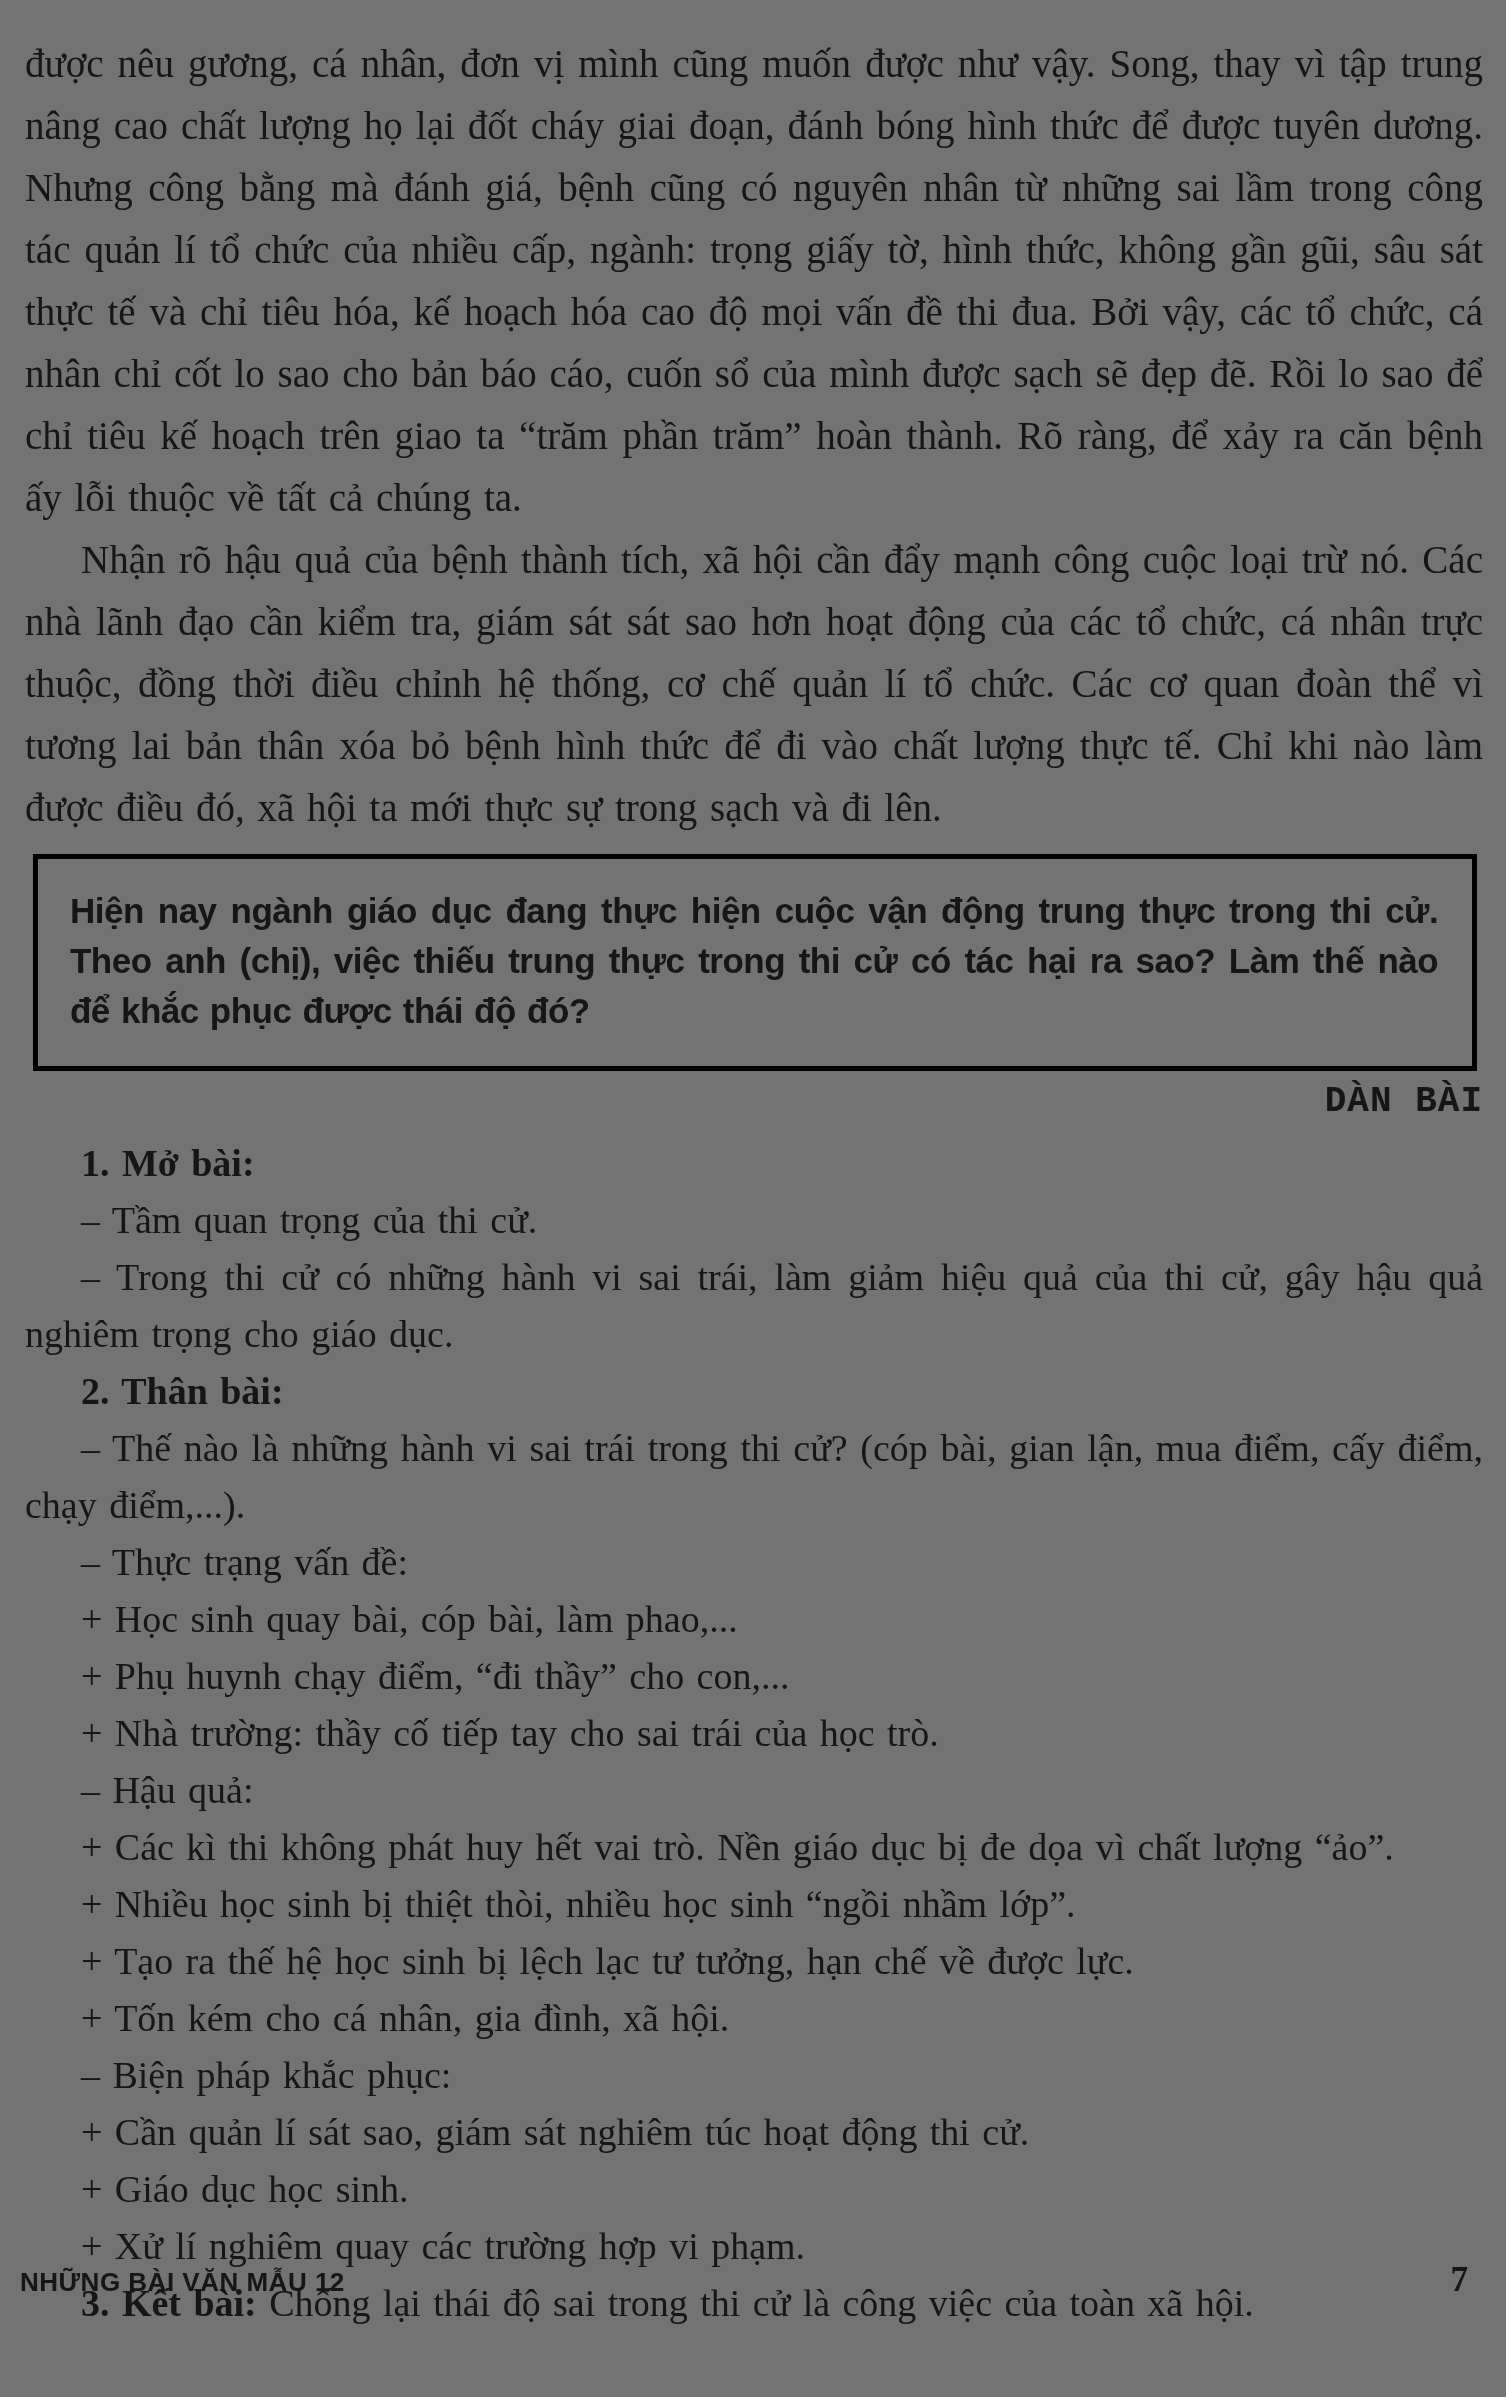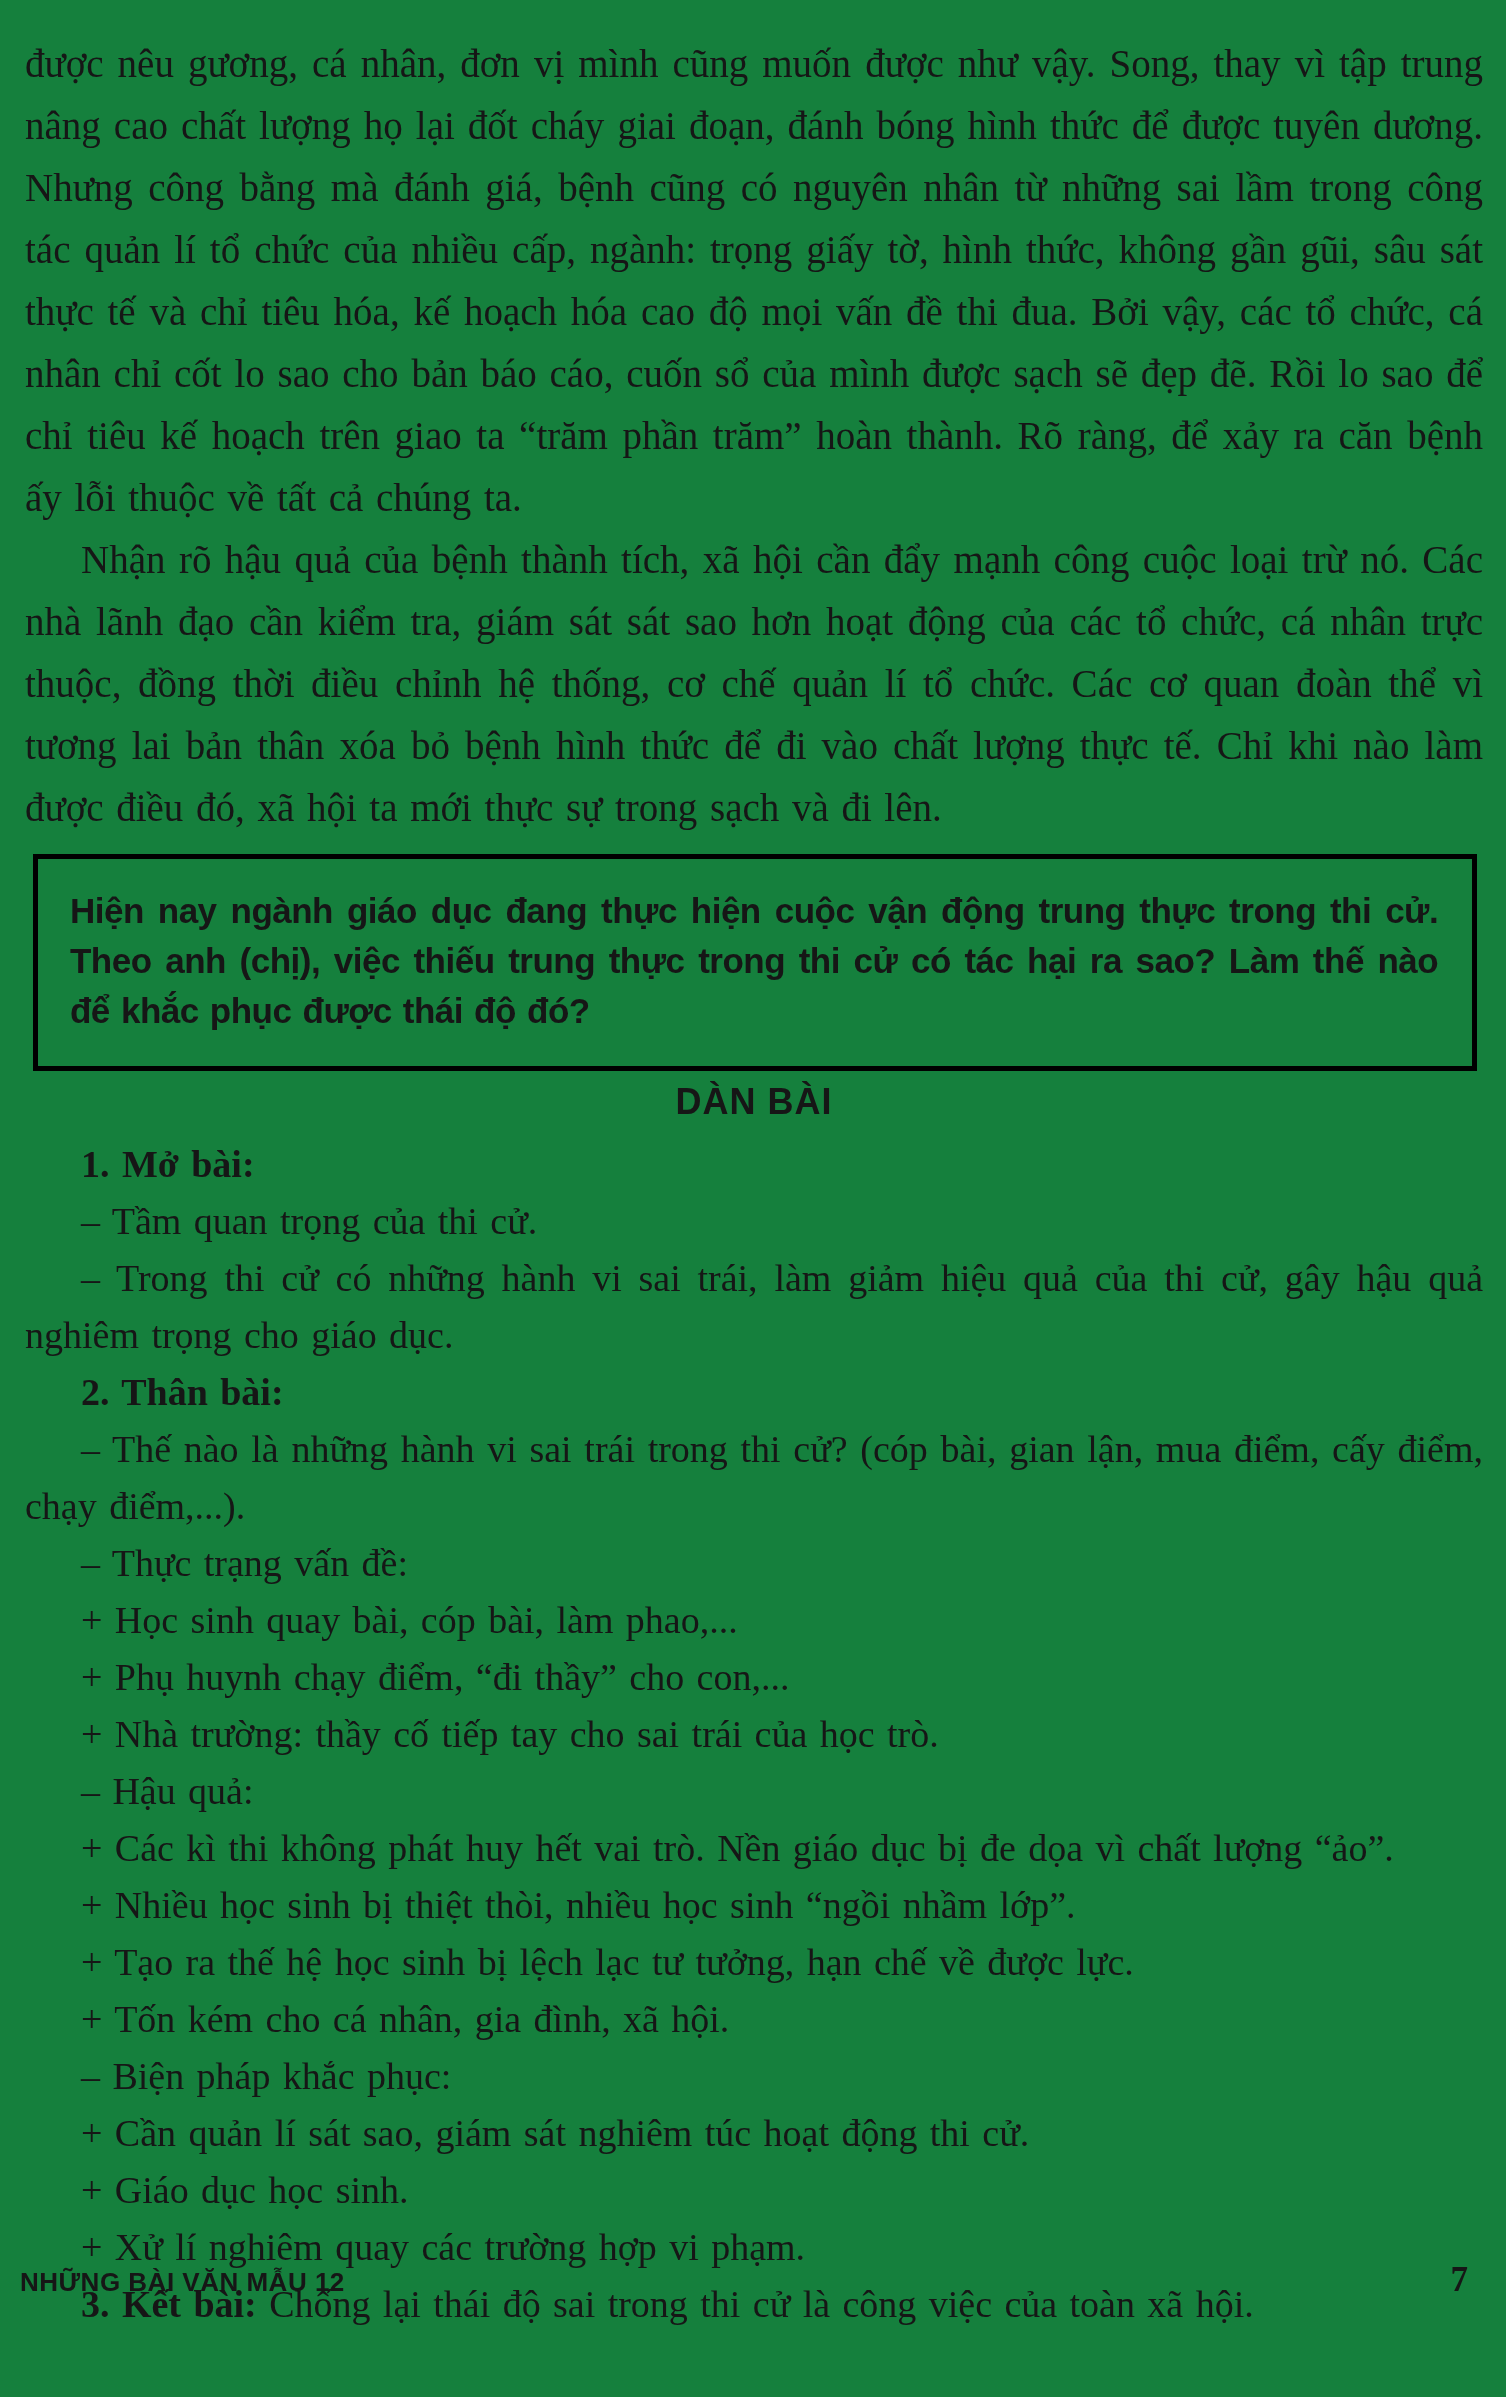--- a/index.html
+++ b/index.html
@@ -1,21 +1,21 @@
 <!DOCTYPE html>
 <html><head>
 <meta charset="utf-8">
 <style>
   html,body{margin:0;padding:0;background:#e8e8e4;}
   .page{
     position:relative;
     width:1506px;
     height:2398px;
     margin:0 auto;
-    background:#15803d;
+    background:#737373;
     color:#161616;
     font-family:"Liberation Serif","DejaVu Serif",serif;
     box-sizing:border-box;
     padding:33px 23px 0 25px;
     overflow:hidden;
   }
   .para{
     margin:0;
     font-size:39px;
     line-height:62px;
@@ -34,22 +34,22 @@
     font-family:"Liberation Sans","DejaVu Sans",sans-serif;
     font-weight:700;
     font-size:35px;
     line-height:50px;
     letter-spacing:-0.5px;
     text-align:justify;
     word-spacing:1.9px;
   }
   .outline-heading{
     margin:9.6px 0 13.4px 0;
-    text-align:center;
-    font-family:Liberation Sans, sans-serif;
+    text-align:right;
+    font-family:Liberation Mono, monospace;
     font-weight:700;
     font-size:36px;
     letter-spacing:1px;
   }
   .o-item{
     font-size:38px;
     line-height:57px;
     text-indent:56px;
     margin:0;
   }

